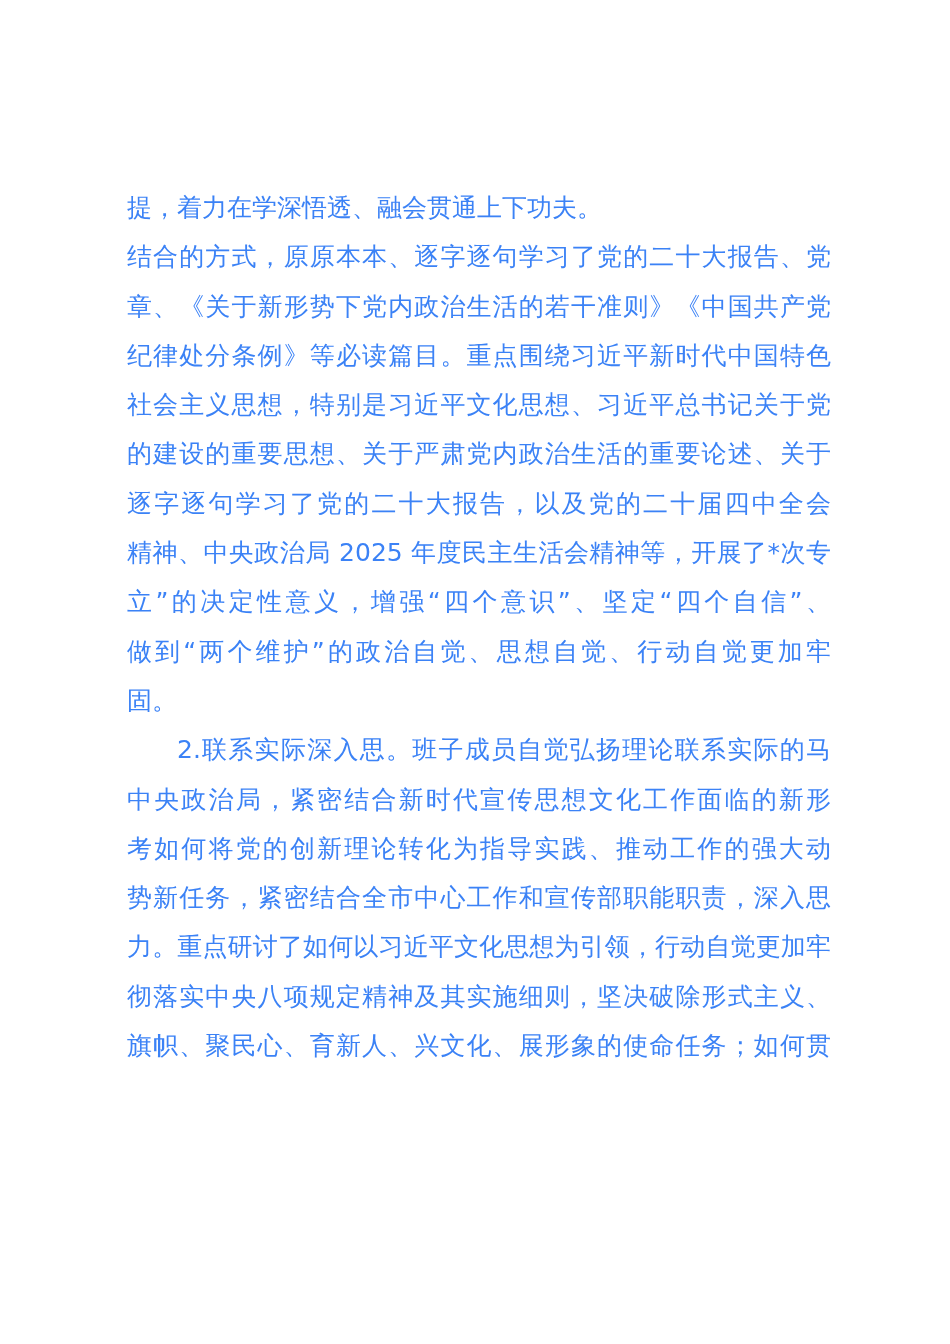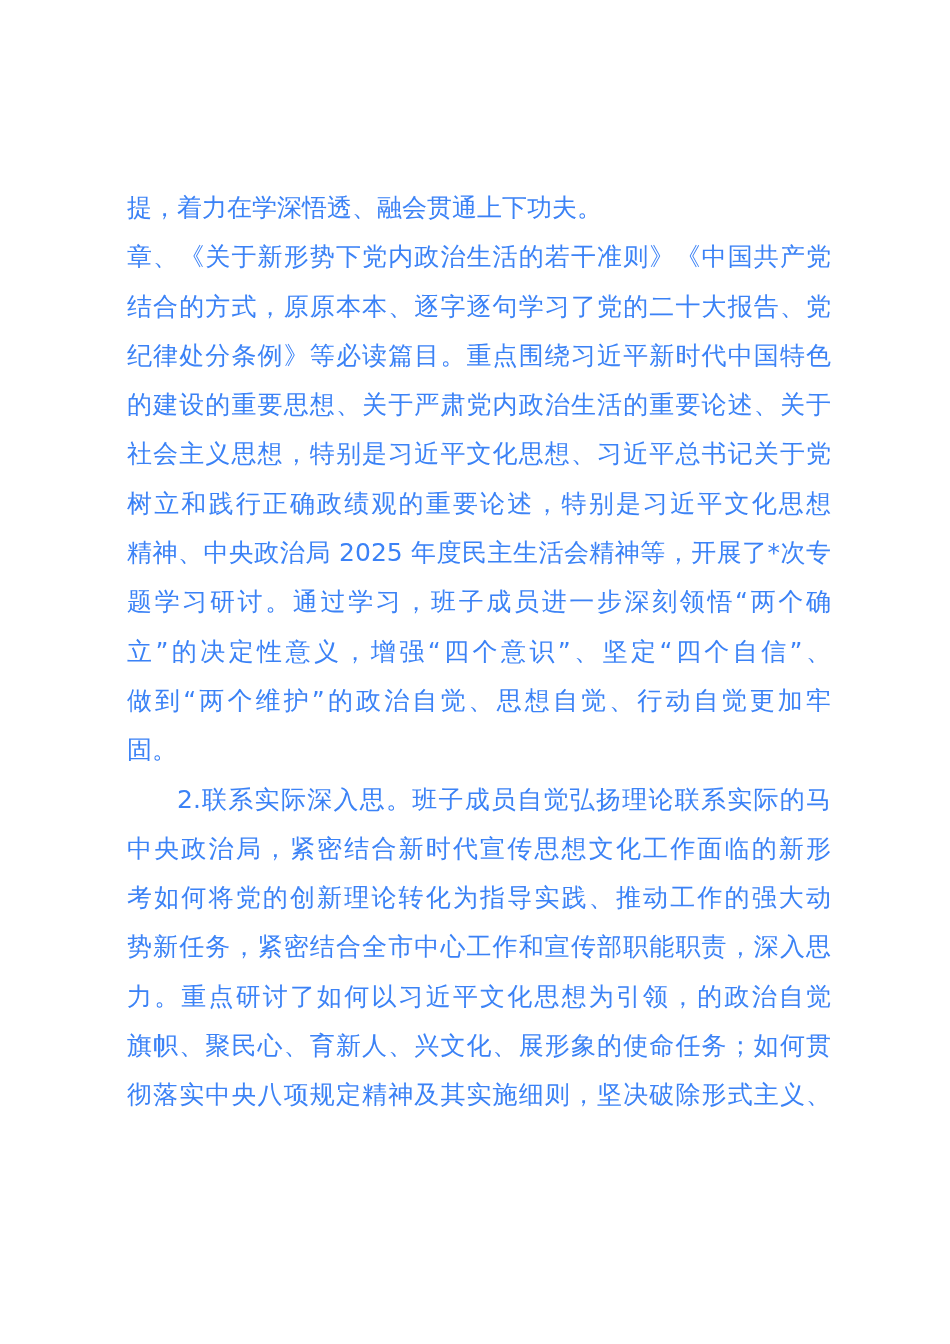--- a/index.html
+++ b/index.html
@@ -35,31 +35,30 @@
     }
     .indent {
       padding-left: 50px;
     }
   </style>
 </head>
 <body>
 
 <div class="page">
   <span class="line last">提，着力在学深悟透、融会贯通上下功夫。</span>
+  <span class="line">结合的方式，原原本本、逐字逐句学习了党的二十大报告、党</span>
   <span class="line">章、《关于新形势下党内政治生活的若干准则》《中国共产党</span>
-  <span class="line">结合的方式，原原本本、逐字逐句学习了党的二十大报告、党</span>
   <span class="line">纪律处分条例》等必读篇目。重点围绕习近平新时代中国特色</span>
+  <span class="line">社会主义思想，特别是习近平文化思想、习近平总书记关于党</span>
   <span class="line">的建设的重要思想、关于严肃党内政治生活的重要论述、关于</span>
-  <span class="line">社会主义思想，特别是习近平文化思想、习近平总书记关于党</span>
-  <span class="line">树立和践行正确政绩观的重要论述，特别是习近平文化思想</span>
+  <span class="line">逐字逐句学习了党的二十大报告，以及党的二十届四中全会</span>
   <span class="line">精神、中央政治局 2025 年度民主生活会精神等，开展了*次专</span>
-  <span class="line">题学习研讨。通过学习，班子成员进一步深刻领悟“两个确</span>
   <span class="line">立”的决定性意义，增强“四个意识”、坚定“四个自信”、</span>
   <span class="line">做到“两个维护”的政治自觉、思想自觉、行动自觉更加牢</span>
   <span class="line last">固。</span>
   <span class="line indent">2.联系实际深入思。班子成员自觉弘扬理论联系实际的马</span>
   <span class="line">中央政治局，紧密结合新时代宣传思想文化工作面临的新形</span>
   <span class="line">考如何将党的创新理论转化为指导实践、推动工作的强大动</span>
   <span class="line">势新任务，紧密结合全市中心工作和宣传部职能职责，深入思</span>
-  <span class="line">力。重点研讨了如何以习近平文化思想为引领，的政治自觉</span>
+  <span class="line">力。重点研讨了如何以习近平文化思想为引领，行动自觉更加牢</span>
+  <span class="line">彻落实中央八项规定精神及其实施细则，坚决破除形式主义、</span>
   <span class="line">旗帜、聚民心、育新人、兴文化、展形象的使命任务；如何贯</span>
-  <span class="line">彻落实中央八项规定精神及其实施细则，坚决破除形式主义、</span>
 </div>
 
 </body></html>

